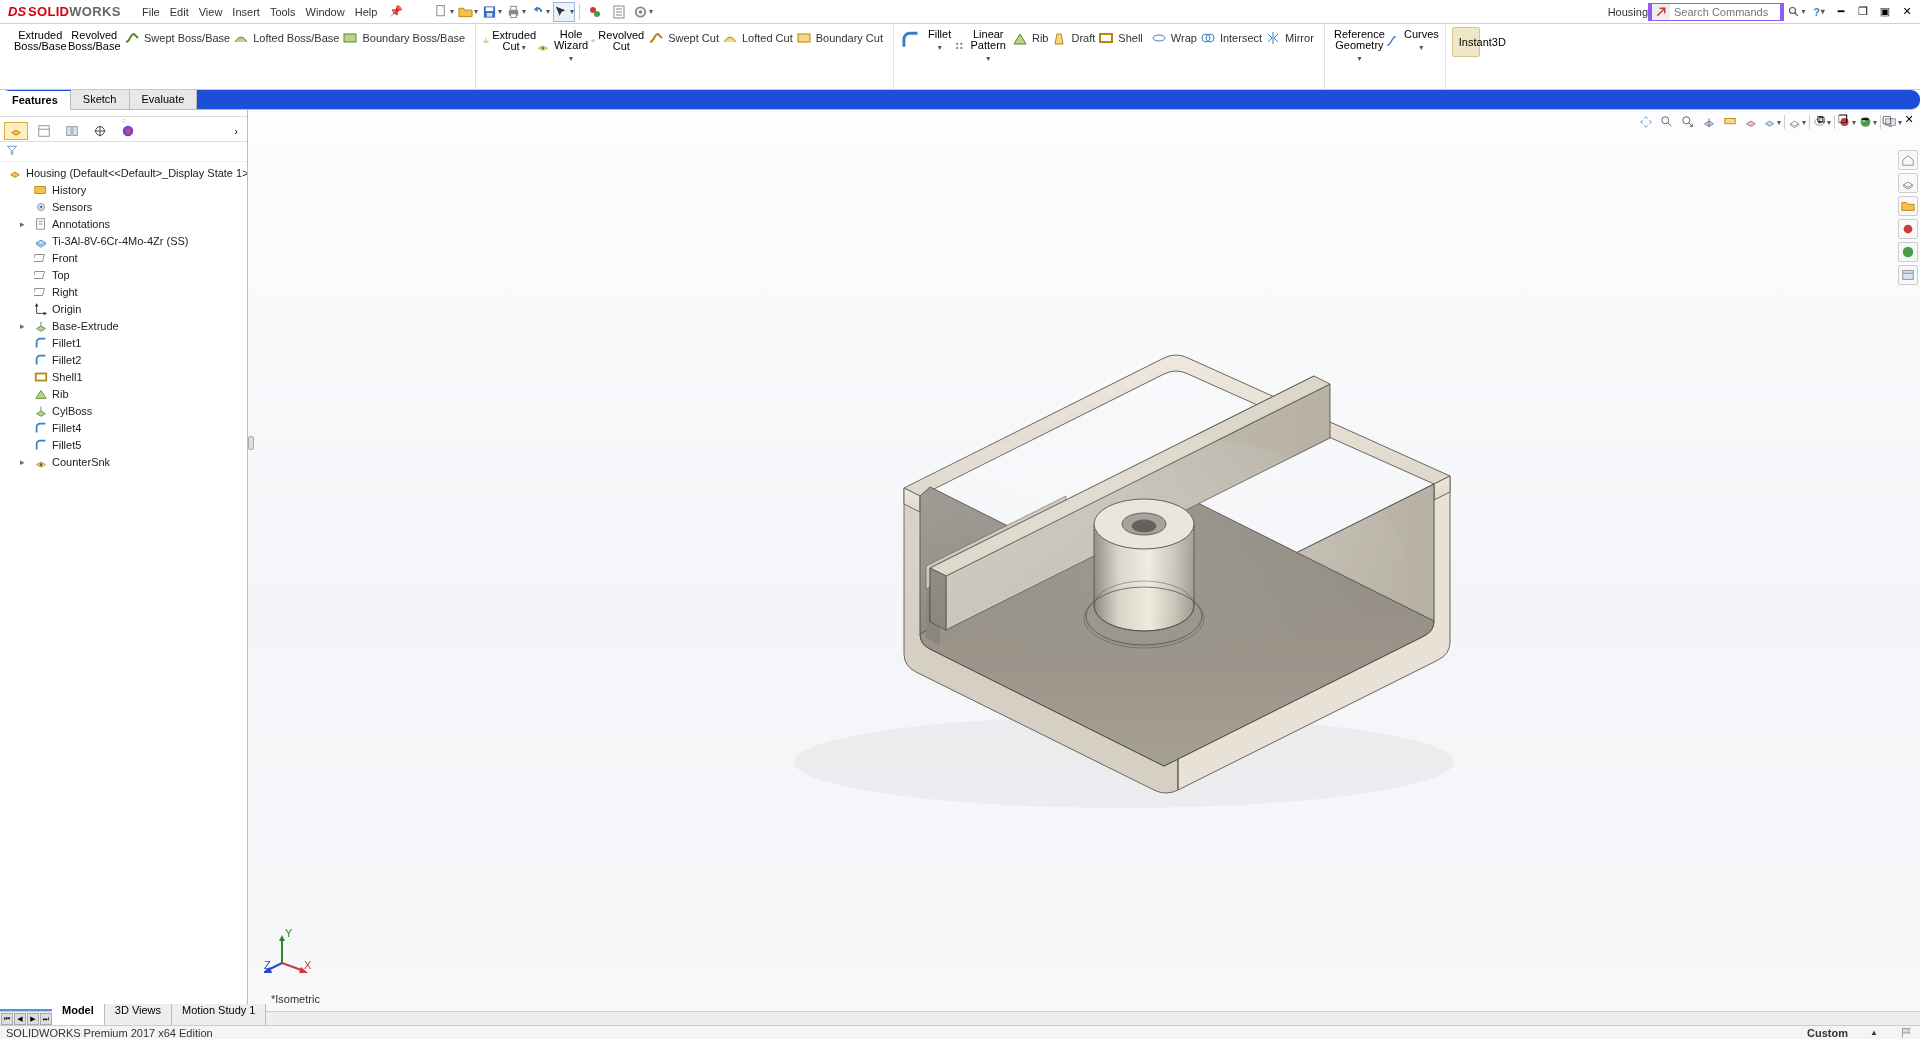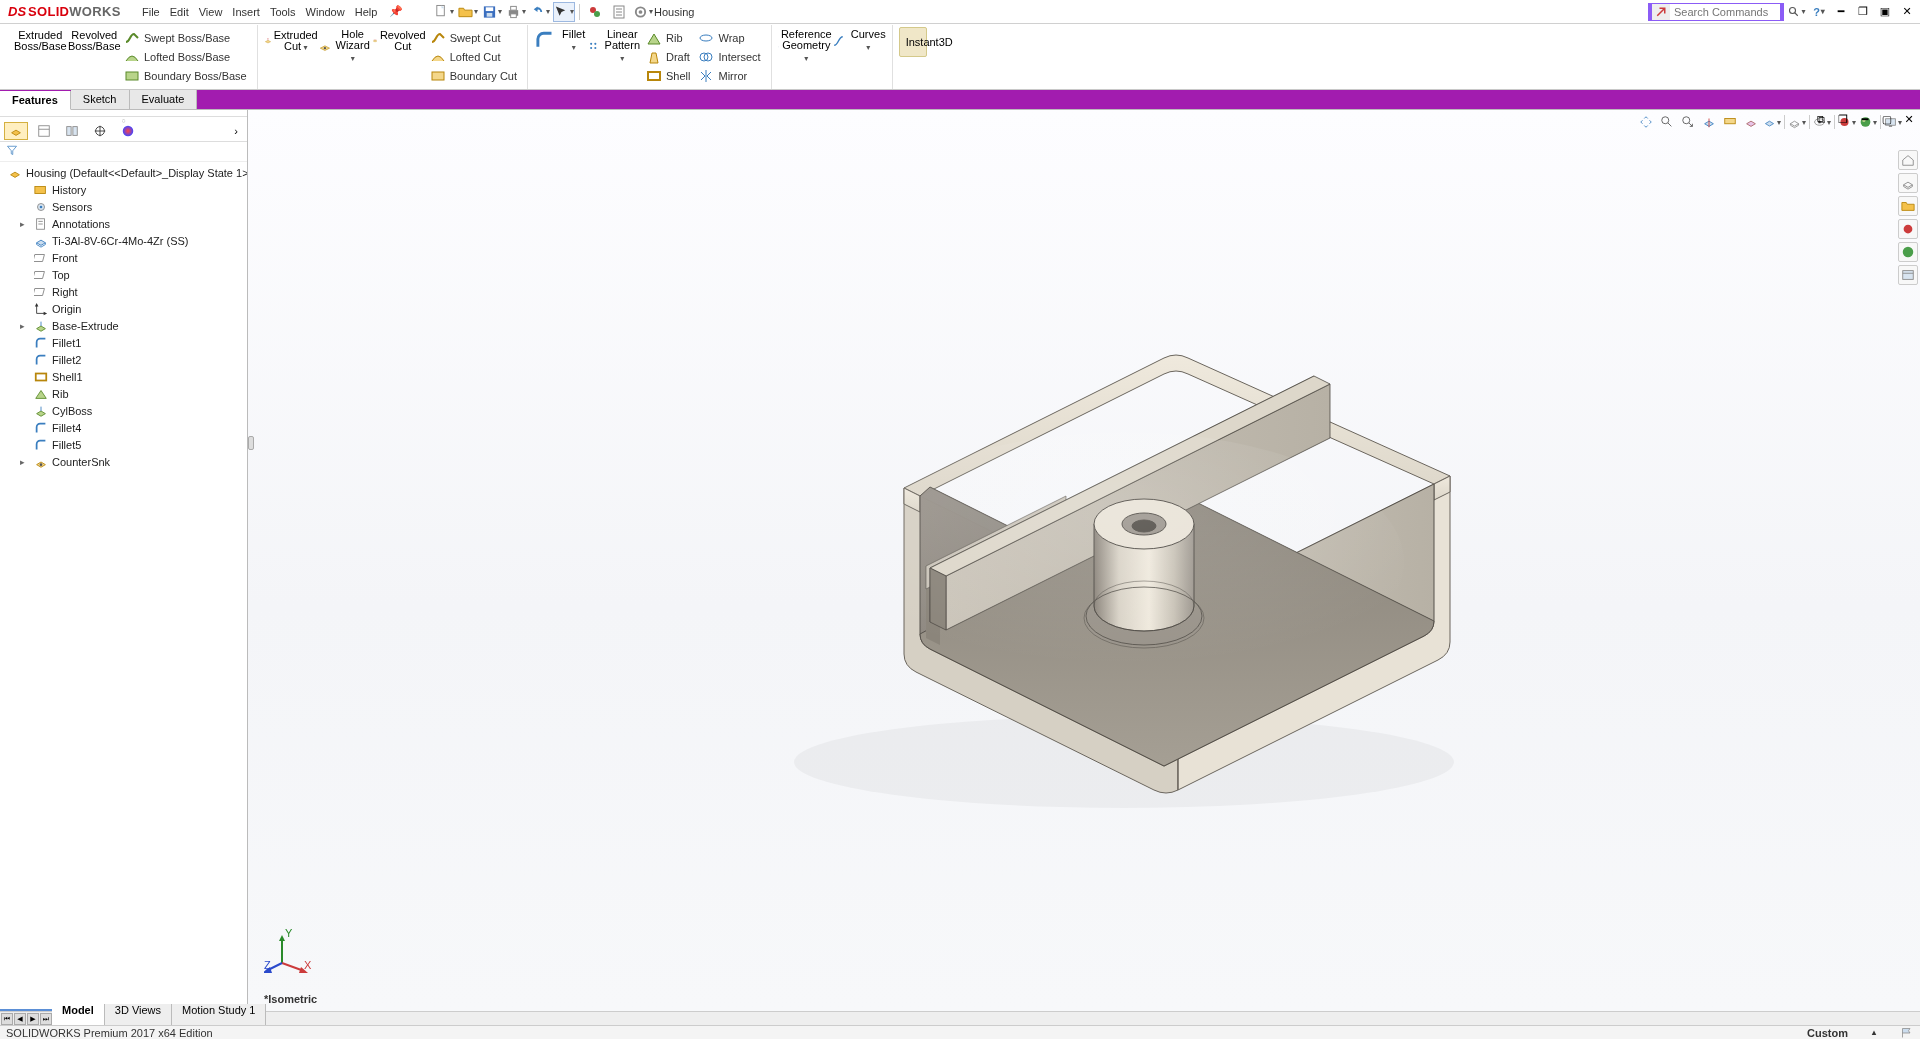--- a/index.html
+++ b/index.html
@@ -12,41 +12,41 @@
 #logo .solid { color:#d9000d; font-weight:bold; font-size:13px; letter-spacing:0.3px; }
 #logo .works { color:#666; font-weight:bold; font-size:13px; letter-spacing:0.3px; }
 #menus { display:flex; gap:10px; padding-left:12px; }
 #menus span { color:#333; cursor:default; }
 #pin { margin-left:12px; color:#3a6ea5; }
 #qat { display:flex; align-items:center; gap:2px; margin-left:30px; }
 .qat-btn { width:22px; height:20px; display:flex; align-items:center; justify-content:center; border:1px solid transparent; }
 .qat-btn svg { width:16px; height:16px; }
 .qat-sep { width:1px; height:16px; background:#ccc; margin:0 2px; }
 .qat-dd::after { content:"▾"; font-size:8px; color:#555; margin-left:1px; }
-#title { flex:1; text-align:left; color:#333; }
+#title { flex:1; text-align:right; color:#333; }
 #search-wrap { display:flex; align-items:center; padding-right:4px; gap:2px; }
 #search-box { display:flex; align-items:center; border:4px solid #8b5cf6; height:18px; }
 #search-box .sicon { width:18px; height:16px; background:#eee; display:flex; align-items:center; justify-content:center; }
 #search-box input { border:none; width:110px; height:16px; padding:0 4px; outline:none; }
 #search-mag { width:18px; height:18px; }
 .win-btn { width:18px; height:16px; display:flex; align-items:center; justify-content:center; margin-left:2px; }
 
 
 #ribbon { height:66px; background:#fff; border-bottom:1px solid #c8c8c8; display:flex; padding:1px 6px 0 6px; }
 .rgroup { display:flex; align-items:flex-start; border-right:1px solid #e0e0e0; padding:2px 6px; }
 .big-btn { display:flex; flex-direction:row; align-items:center; width:54px; text-align:center; line-height:11px; padding-top:2px; gap:2px; }
 .big-btn svg { width:24px; height:24px; }
 .big-btn span.dd::after { content:" ▾"; font-size:8px; color:#555; }
-.sm-list { display:flex; flex-direction:column; gap:3px; padding:3px 4px; }
+.sm-list { display:flex; gap:3px; padding:3px 4px; }
 .sm-btn { display:flex; align-items:center; gap:4px; white-space:nowrap; color:#333; }
 .sm-btn svg { width:16px; height:16px; }
 .rgroup.instant .big-btn { background:#f0e7c8; border:1px solid #d4c98a; border-radius:2px; padding:2px 4px; width:28px; }
 
 
-#cmd-tabs { height:20px; background:#a21caf; border-bottom:1px solid #bbb; display:flex; }
+#cmd-tabs { height:20px; background:#1d4ed8; border-bottom:1px solid #bbb; display:flex;border-radius:9px; }
 .ctab { padding:3px 12px; border-right:1px solid #bbb; background:#e8e8e8; }
 .ctab.active { background:#fff; border-bottom:1px solid #fff; position:relative; top:1px; font-weight:bold; }
 
 
 #main { position:absolute; top:110px; bottom:28px; left:0; right:0; display:flex; }
 #fm-panel { width:248px; background:#fff; border-right:1px solid #bbb; display:flex; flex-direction:column; }
 #fm-tabs { height:22px; display:flex; align-items:center; padding:0 4px; border-bottom:1px solid #ddd; gap:4px; }
 .fm-tab { width:24px; height:18px; display:flex; align-items:center; justify-content:center; border:1px solid transparent; }
 .fm-tab.active { background:#ffefc0; border:1px solid #d4b040; }
 #fm-tabs .spacer { flex:1; }
@@ -62,21 +62,21 @@
 #viewport { flex:1; position:relative; background:linear-gradient(180deg,#fdfdff 0%,#f4f5f8 55%,#f7f8fa 100%); }
 #view-toolbar { position:absolute; top:2px; right:18px; height:20px; display:flex; gap:3px; align-items:center; background:rgba(255,255,255,0.0); }
 .vt-btn { width:18px; height:18px; display:flex; align-items:center; justify-content:center; }
 .vt-sep { width:1px; height:14px; background:#ccc; }
 #vt-right { position:absolute; top:1px; right:2px; display:flex; gap:2px; }
 
 #heads-up { position:absolute; right:2px; top:40px; display:flex; flex-direction:column; gap:3px; }
 .hu-btn { width:20px; height:20px; border:1px solid #ccc; background:#f8f8f8; display:flex; align-items:center; justify-content:center; border-radius:2px; }
 
 #triad { position:absolute; left:16px; bottom:36px; width:48px; height:48px; }
-#iso-label { position:absolute; left:16px; bottom:6px; font-weight:bold; color:#333; }
+#iso-label { position:absolute; left:23px; bottom:6px; font-weight:normal; color:#333; }
 
 #splitter { position:absolute; left:248px; top:326px; width:6px; height:14px; background:#ddd; border:1px solid #aaa; border-radius:2px; }
 
 
 #model-svg { position:absolute; left:50%; top:48%; transform:translate(-50%,-50%); }
 
 
 #btm-tabs { position:absolute; bottom:14px; left:0; right:0; height:14px; background:#eee; display:flex; align-items:center; border-top:1px solid #ccc; }
 .nav-btn { width:12px; height:12px; background:#ddd; border:1px solid #aaa; margin-left:1px; display:flex; align-items:center; justify-content:center; font-size:7px; }
 .btab { padding:0 10px; border-right:1px solid #bbb; background:#eee; height:30px; line-height:13px; }

